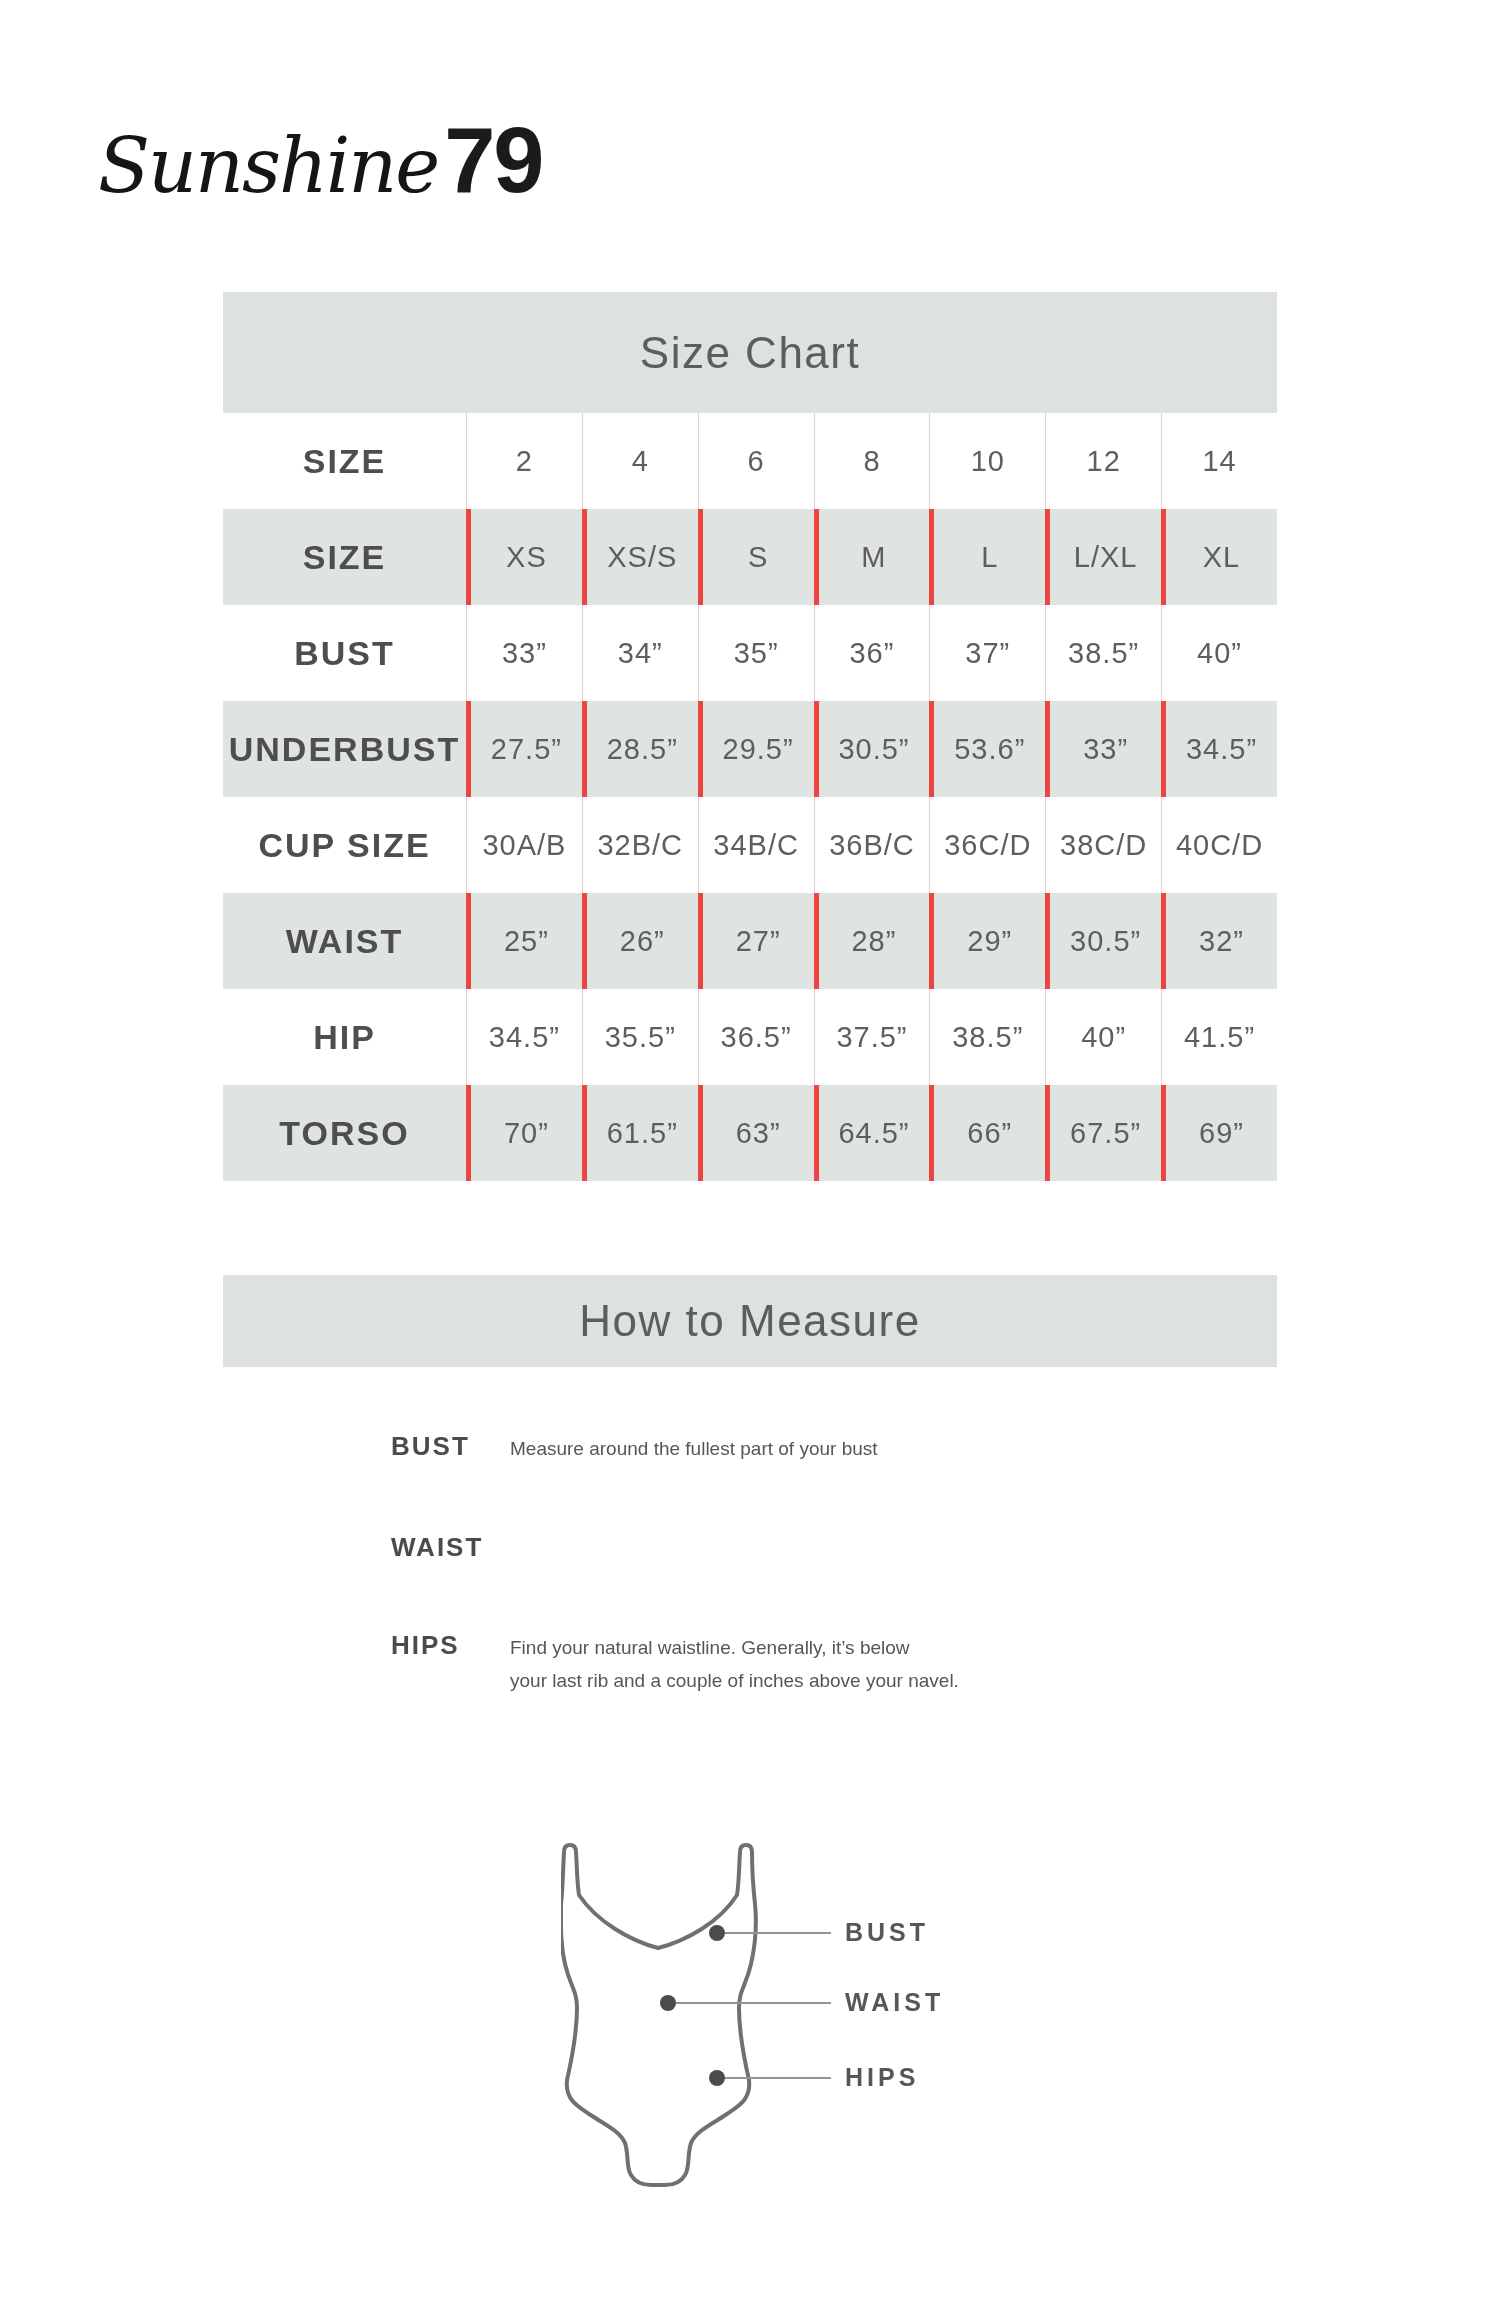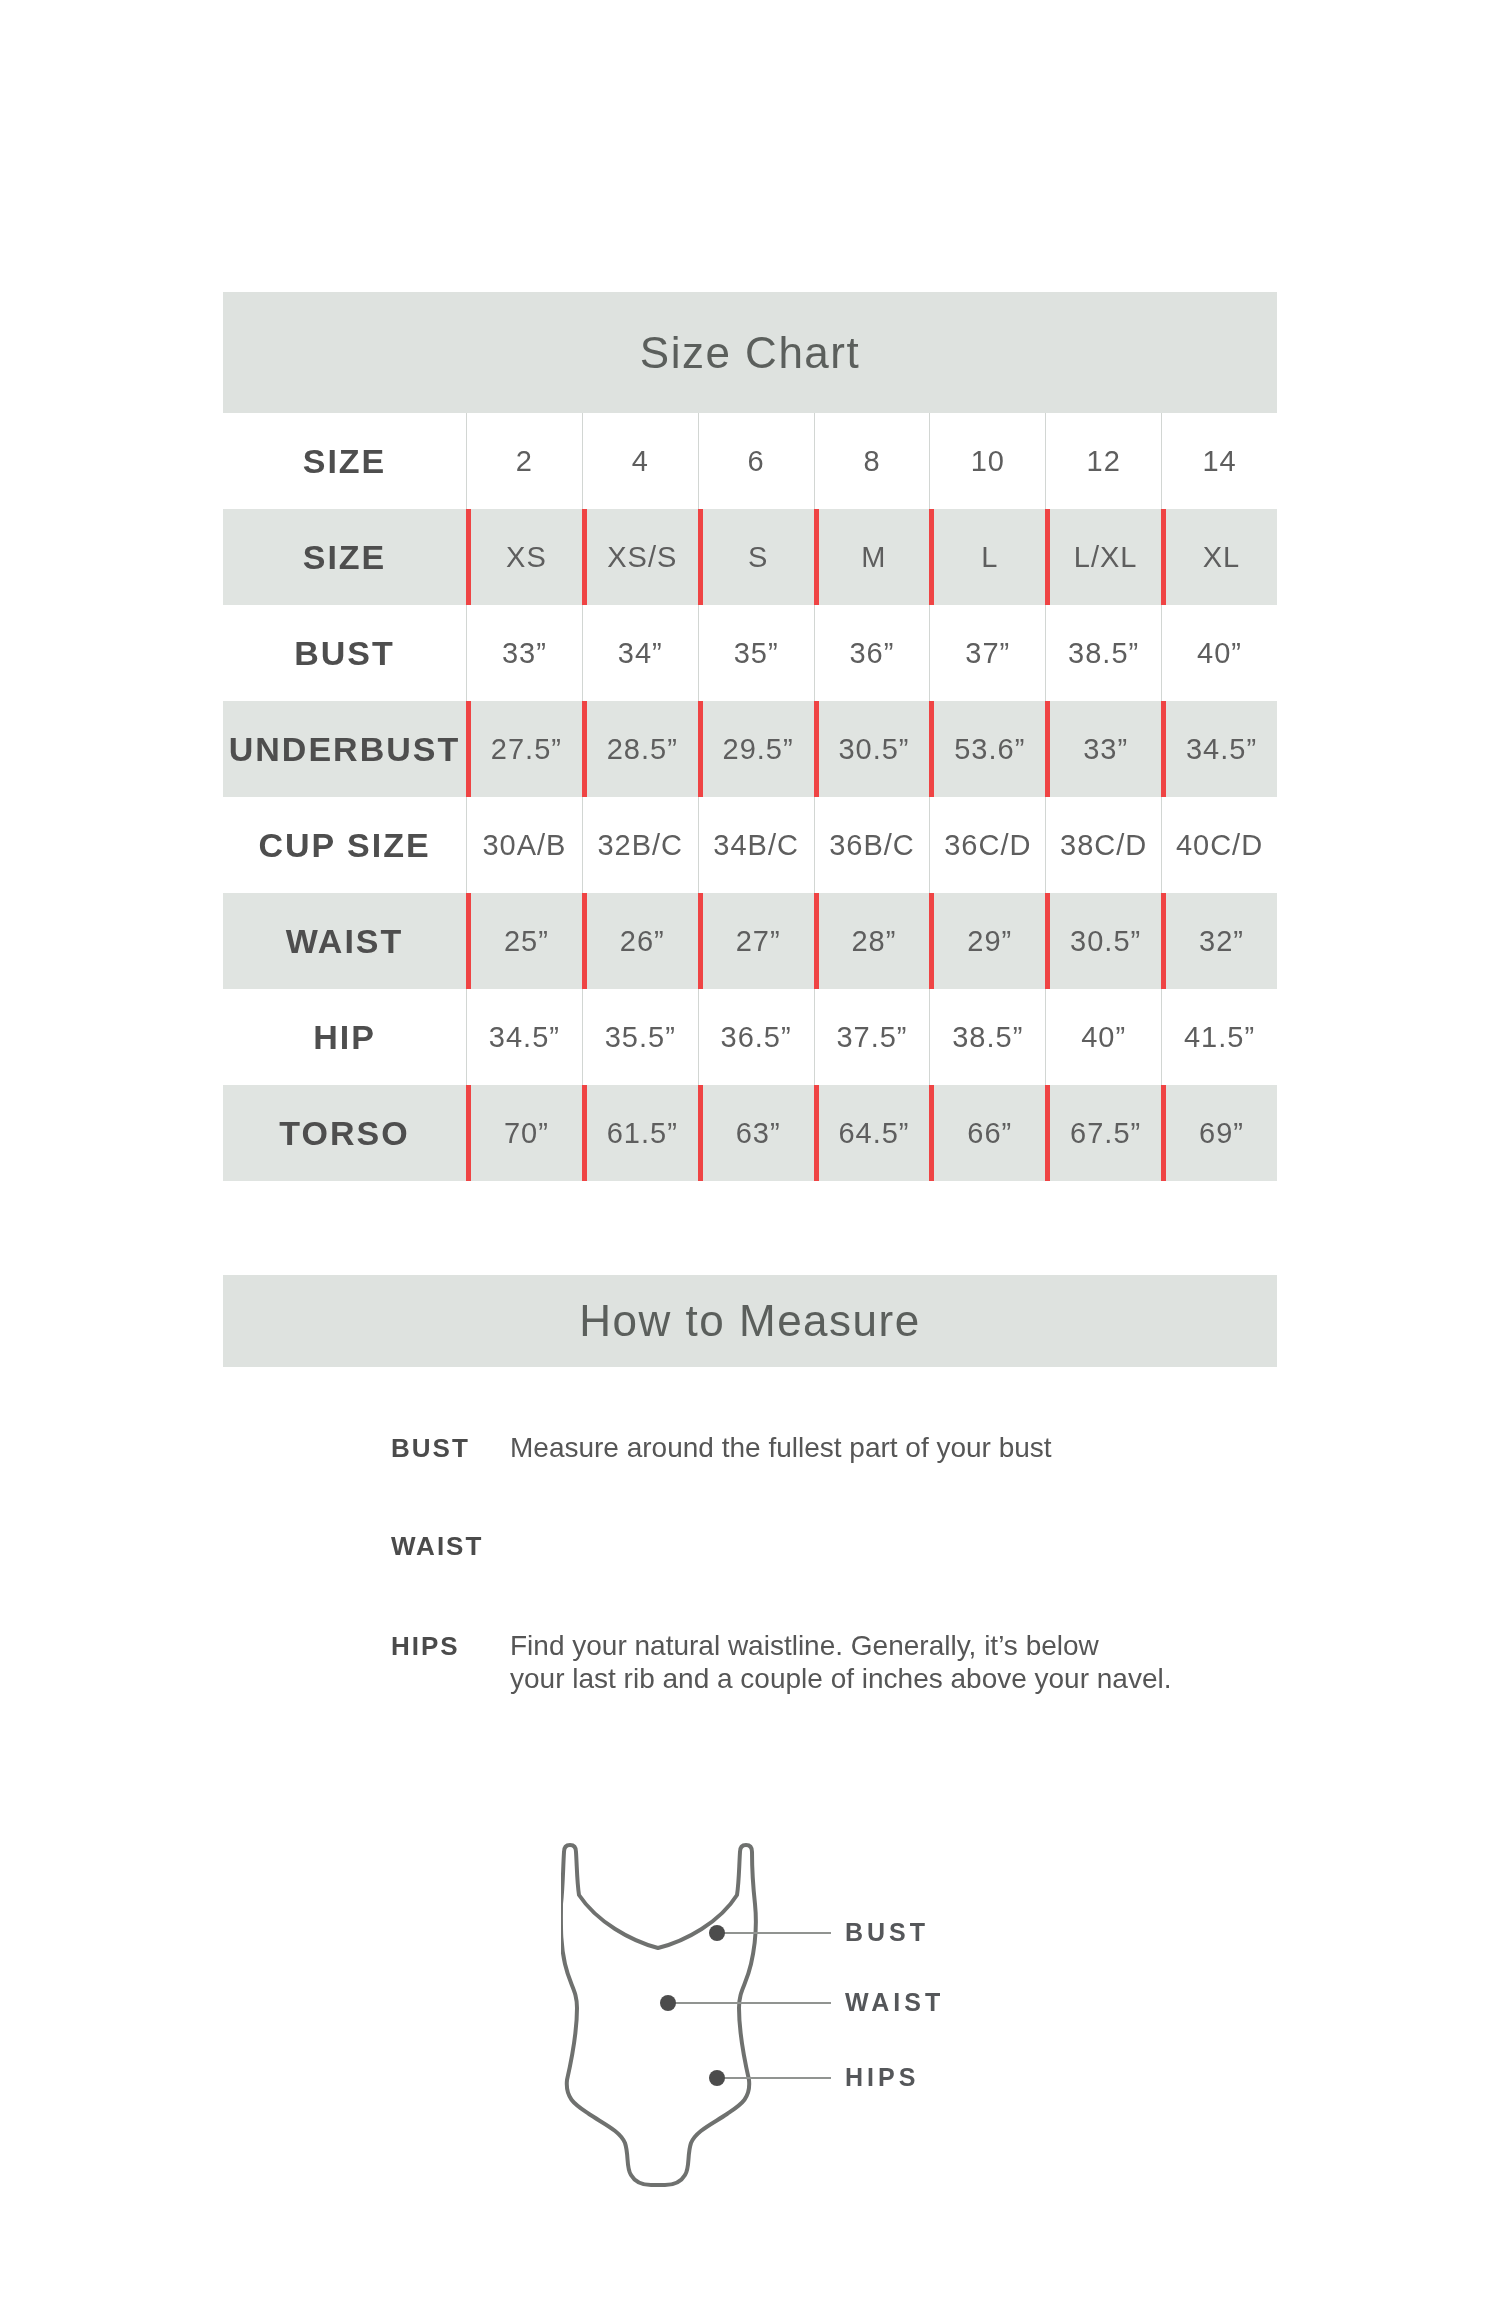--- a/index.html
+++ b/index.html
@@ -43,39 +43,43 @@
   tr.plain td:first-child { border-left:none; }
 
   
   .howto-rows { padding:64px 0 0 168px; }
   .howto-row { display:flex; align-items:baseline; margin-bottom:67px; }
   .howto-label {
     flex:0 0 119px; font-weight:700; font-size:26px;
     letter-spacing:2px; color:#4b4b4b;
   }
   .howto-text {
-    font-size:28px; color:#565656; line-height:33px; white-space:pre-line;
+    font-size:19px; color:#565656; line-height:33px; white-space:pre-line;
   }
 
   
   .diagram { position:absolute; left:561px; top:1842px; width:660px; height:370px; }
   .diagram svg { position:absolute; left:0; top:0; }
   .diagram-label {
     position:absolute; left:284px; font-weight:700; font-size:25px;
     letter-spacing:4px; color:#55575a; line-height:25px;
   }
   .diagram-label.l0 { top:78px; }
   .diagram-label.l1 { top:148px; }
   .diagram-label.l2 { top:223px; }
 </style>
 </head>
 <body>
 
 <div class="canvas">
 
+  <div class="logo">
+    <span class="logo-script">Sunshine</span>
+    <span class="logo-number">79</span>
+  </div>
 
   <div class="section size-section">
     <div class="section-bar">
       <span>Size Chart</span>
     </div>
     <table class="size-table">
       <colgroup>
           <col style="width:243px">
           <col>
           <col>

